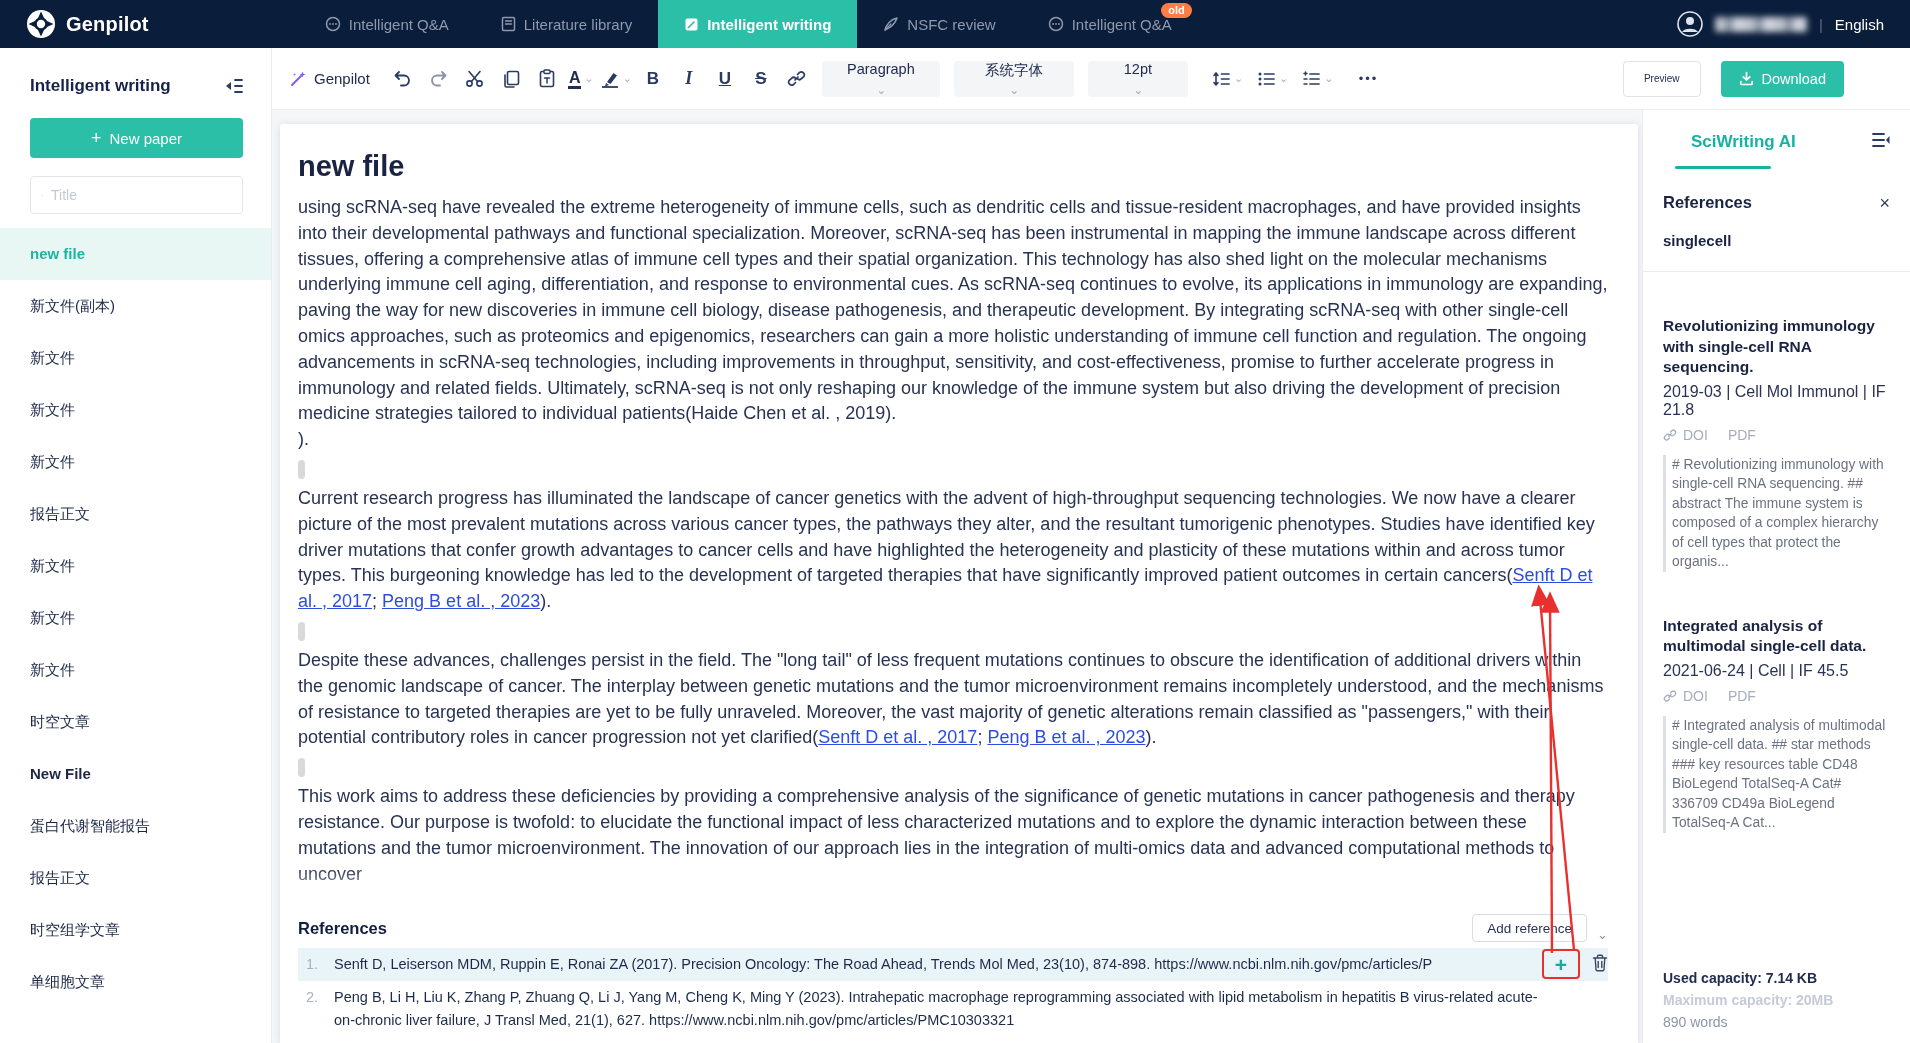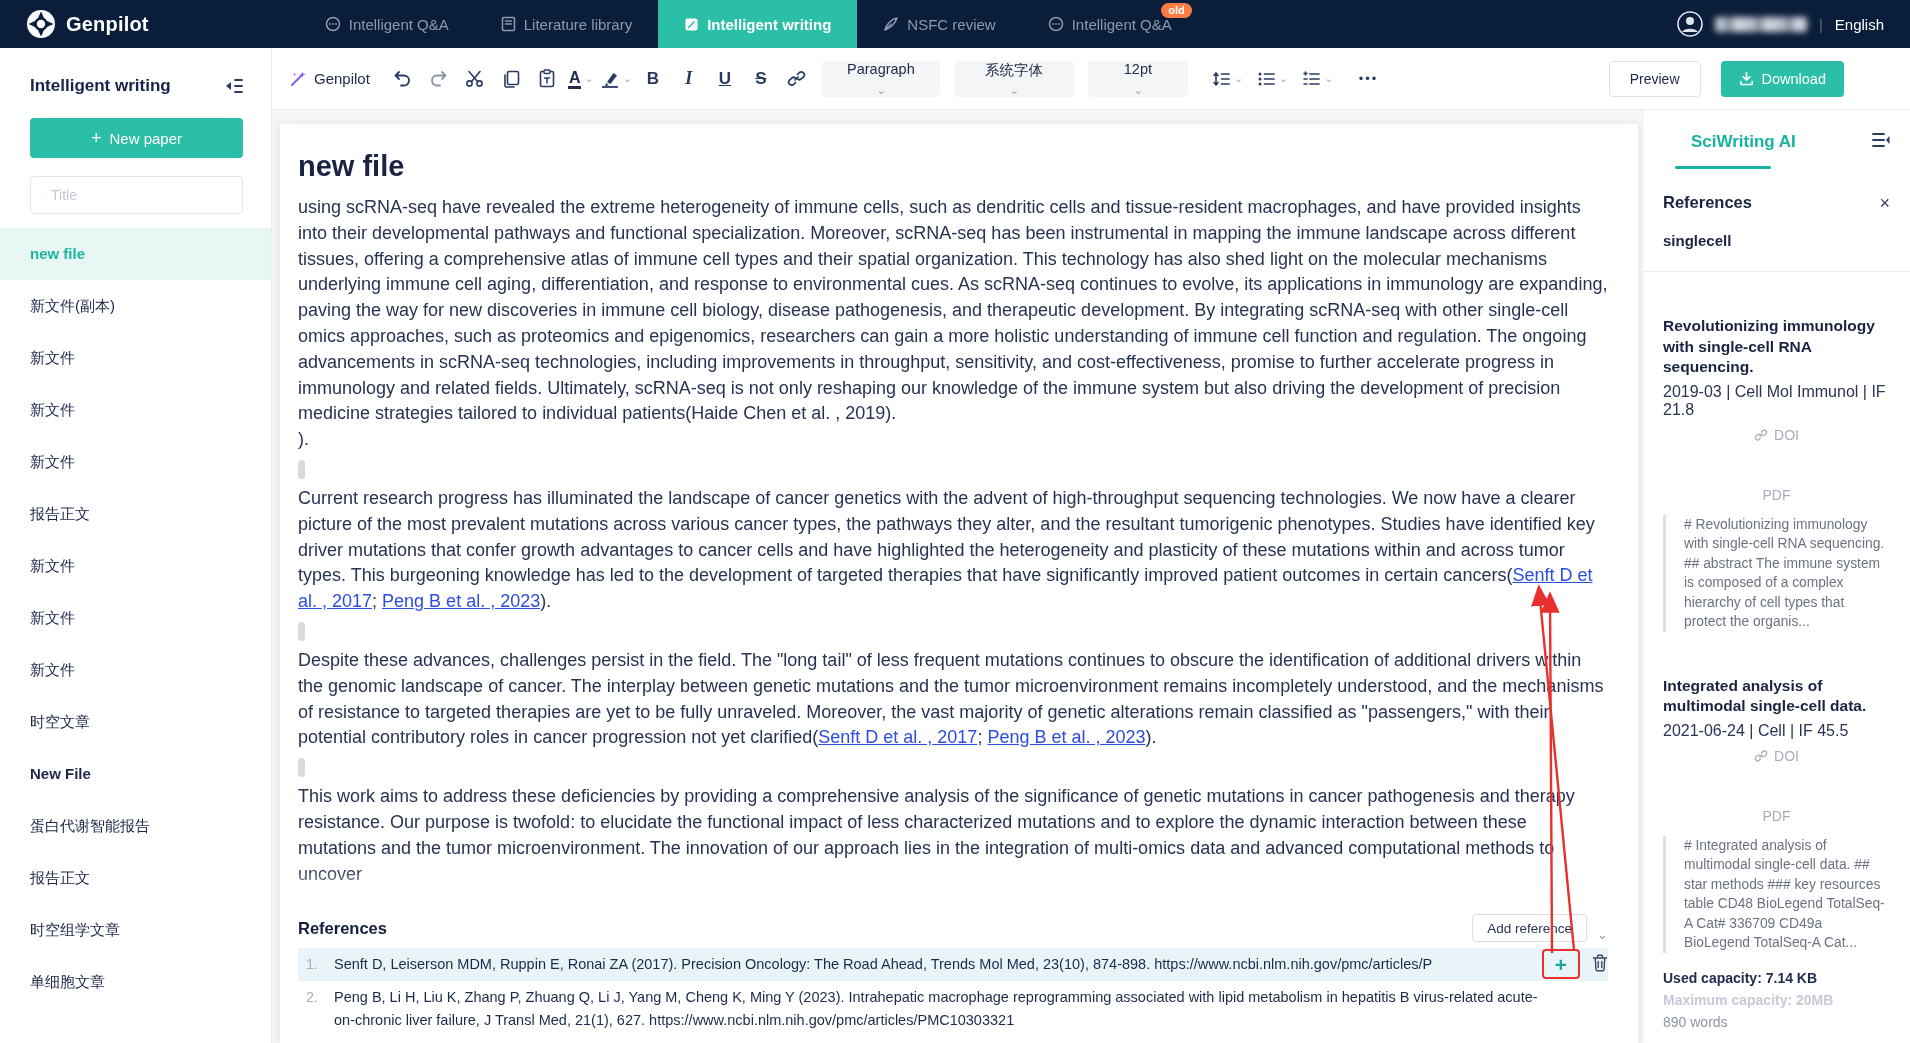--- a/index.html
+++ b/index.html
@@ -45,21 +45,21 @@
   .tb-glyph { font-size:17px; font-weight:bold; color:#2a3b63; }
   .tb-glyph.italic { font-style:italic; font-family:"Liberation Serif",serif; font-size:18px; }
   .tb-glyph.under { text-decoration:underline; }
   .tb-glyph.strike { text-decoration:line-through; }
   .tb-colorbtn { display:flex; align-items:center; gap:2px; margin:0 2px; cursor:pointer; }
   .tb-chev { color:#a7aebb; font-size:11px; margin-left:1px; }
   .fontA { font-size:16px; font-weight:bold; color:#222c4e; border-bottom:3px solid #222c4e; line-height:17px; padding:0 1px; }
   .tb-select { height:36px; background:#f3f5f7; border-radius:4px; display:flex; align-items:center; justify-content:space-between; padding:0 12px; font-size:14.5px; color:#222c4e; margin:0 6px; cursor:pointer;flex-direction:column; }
   .tb-select .tb-chev { font-size:12px; }
   .tb-spacer { flex:1; }
-  .btn-preview { height:36px; padding:0 20px; background:#fff; border:1px solid #dfe3e8; border-radius:4px; font-size:14px; color:#222c4e; cursor:pointer; font-family:inherit; }
+  .btn-preview { height:36px; padding:0 20px; background:#fff; border:1px solid #dfe3e8; border-radius:4px; font-size:10px; color:#222c4e; cursor:pointer; font-family:inherit; }
   .btn-download { height:36px; margin-left:18px; padding:0 18px; background:#2bbfa7; border:none; border-radius:4px; color:#fff; font-size:14.5px; display:flex; align-items:center; gap:8px; cursor:pointer; font-family:inherit; }
 
   
   .content-row { flex:1; display:flex; min-height:0; }
   .editor-area { flex:1; background:#f5f6f8; padding:14px 4px 0 8px; min-width:0; }
   .doc-card { height:100%; background:#fff; border-radius:3px 3px 0 0; box-shadow:0 1px 8px rgba(25,35,60,.12); padding:24px 30px 0 18px; position:relative; overflow:hidden; }
   .doc-title { font-size:29px; font-weight:bold; color:#1a2442; margin:2px 0 12px; }
   .doc { font-size:18px; line-height:25.8px; color:#283353; }
   .clip-first { overflow:hidden; }
   .clip-first p { margin-top:-13px; }
@@ -93,23 +93,23 @@
   .rp-underline { width:96px; height:3px; background:#17b2a2; border-radius:2px; margin:14px 0 0 12px; }
   .rp-refs-head { margin-top:24px; display:flex; align-items:center; }
   .rp-refs-title { font-size:16.5px; font-weight:bold; color:#1a2442; }
   .rp-close { margin-left:auto; font-size:18px; color:#333c55; cursor:pointer; line-height:1; }
   .rp-query { margin-top:20px; font-size:15px; font-weight:bold; color:#1a2442; }
   .rp-divider { height:1px; background:#e9ebef; margin:22px -20px 0; }
   .rp-card { margin-top:44px; }
   .rp-card + .rp-card { }
   .rp-card-title { font-size:15.5px; font-weight:bold; color:#1a2442; line-height:20.5px; }
   .rp-meta { margin-top:5px; font-size:16px; color:#2a3353; }
-  .rp-links { margin-top:8px; display:flex; align-items:center; gap:44px; font-size:14px; color:#a6adba;flex-direction:column; }
+  .rp-links { margin-top:8px; display:flex; align-items:flex-start; gap:20px; font-size:14px; color:#a6adba; }
   .rp-link { display:flex; align-items:center; gap:6px; cursor:pointer; }
-  .rp-quote { margin-top:12px; border-left:3px solid #dcdfe5; padding-left:18px; font-size:13.8px; line-height:19.5px; color:#6b7280; }
+  .rp-quote { margin-top:12px; border-left:3px solid #dcdfe5; padding-left:6px; font-size:13.8px; line-height:19.5px; color:#6b7280; }
   .rp-capacity { position:absolute; left:20px; bottom:10px; font-size:14px; line-height:22px; }
   .cap-used { color:#222c4e; font-weight:bold; }
   .cap-max { color:#c5cad6; font-weight:bold; }
   .cap-words { color:#8d95a5; }
 
   
   .anno-svg { position:absolute; left:0; top:0; width:1910px; height:1043px; z-index:40; pointer-events:none; }
 </style>
 </head>
 <body>

